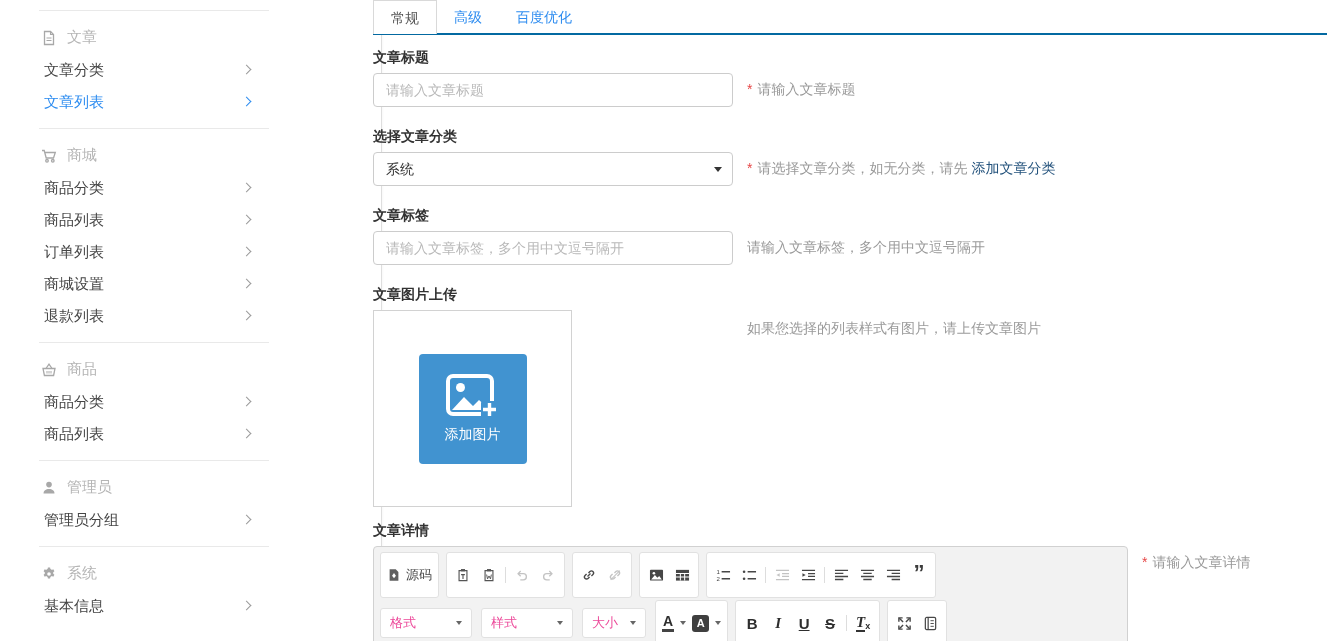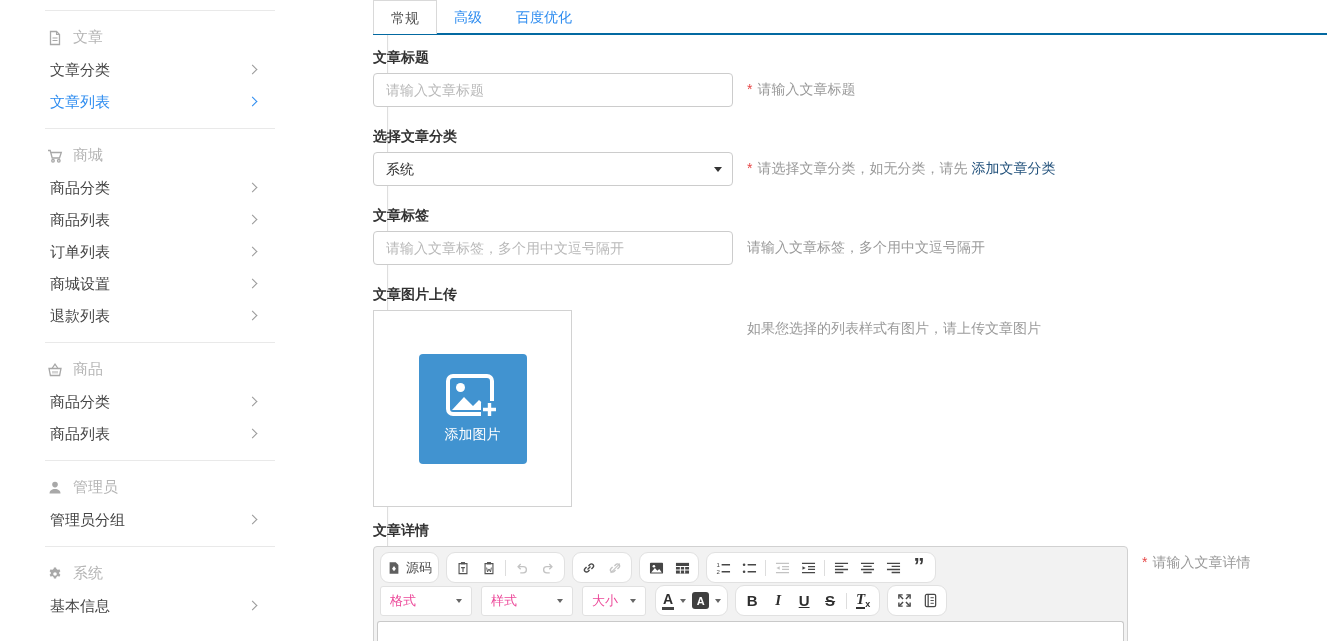--- a/index.html
+++ b/index.html
@@ -1,21 +1,21 @@
 <!DOCTYPE html>
 <html><head>
 <meta charset="utf-8">
 <style>
   * { box-sizing: border-box; margin: 0; padding: 0; }
   html,body { background:#fff; }
   body { font-family:"Liberation Sans","DejaVu Sans",sans-serif; color:#444; }
   .page { position:relative; width:1327px; height:641px; overflow:hidden; background:#fff; }
 
   
-  .sidebar { position:absolute; left:10px; top:0; bottom:0; width:378px; background:#fff;
+  .sidebar { position:absolute; left:4px; top:0; bottom:0; width:378px; background:#fff;
              border-right:1px solid #dedede; box-shadow:1px 0 2px rgba(0,0,0,.03); }
   .sdiv { height:1px; background:#e9e9e9; margin:10px 0 10px 35px; width:230px; }
   .shead { height:33px; display:flex; align-items:center; padding-left:37px;
            color:#b5b5b5; font-size:15px; }
   .shead .sicon { width:16px; height:16px; margin-right:10px; display:inline-flex; }
   .sitem { position:relative; height:32px; line-height:32px; padding-left:40px;
            font-size:15px; color:#454545; cursor:pointer; }
   .sitem .chev { position:absolute; left:239px; top:12px; width:7px; height:7px;
                  border-top:1.6px solid #9a9a9a; border-right:1.6px solid #9a9a9a;
                  transform:rotate(45deg); }
@@ -53,21 +53,21 @@
   .upbtn { width:108px; height:110px; border-radius:4px; background:#4193d0; border:none;
            display:flex; flex-direction:column; align-items:center; justify-content:center;
            cursor:pointer; }
   .upbtn span { color:#fff; font-size:14px; margin-top:6px; }
 
   
   .editor { width:755px; border:1px solid #d1d1d1; border-radius:4px; background:#f2f2f2; }
   .tb { padding:3px 6px; }
   .tb-row { display:flex; flex-wrap:wrap; align-items:center; margin:2px 0; }
   .grp { display:flex; align-items:center; background:#fff; border:1px solid #e1e1e1;
-         border-radius:9px; height:31px; padding:0 3px; margin-right:7px; }
+         border-radius:3px; height:46px; padding:0 3px; margin-right:7px; }
   .ebtn { display:flex; align-items:center; justify-content:center; min-width:26px; height:26px;
           background:transparent; border:none; border-radius:2px; padding:0 3px; cursor:pointer;
           color:#3c3c3c; }
   .ebtn.dis { opacity:.35; }
   .esep { width:1px; height:16px; background:#ddd; margin:0 3px; }
   .src-label { margin-left:5px; font-size:13px; color:#484848; }
   .combo { display:flex; align-items:center; background:#fff; border:1px solid #e1e1e1;
            border-radius:3px; height:30px; padding:0 9px; margin-right:9px; font-size:13px;
            color:#ec4899; cursor:pointer; }
   .combo .caret, .ebtn .caret { width:0; height:0; border-left:3.5px solid transparent;

